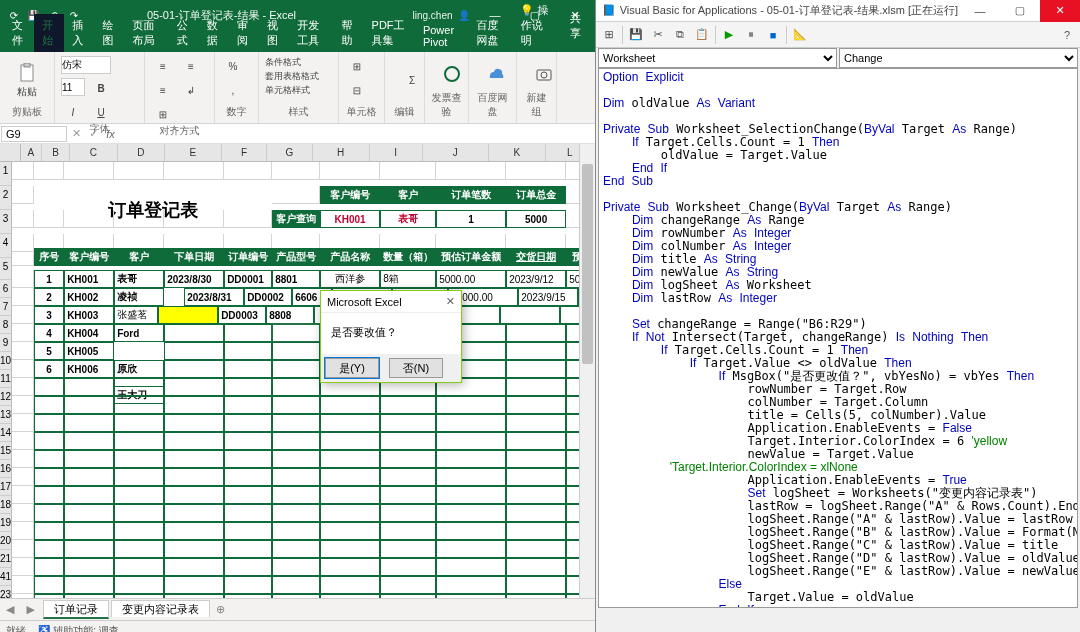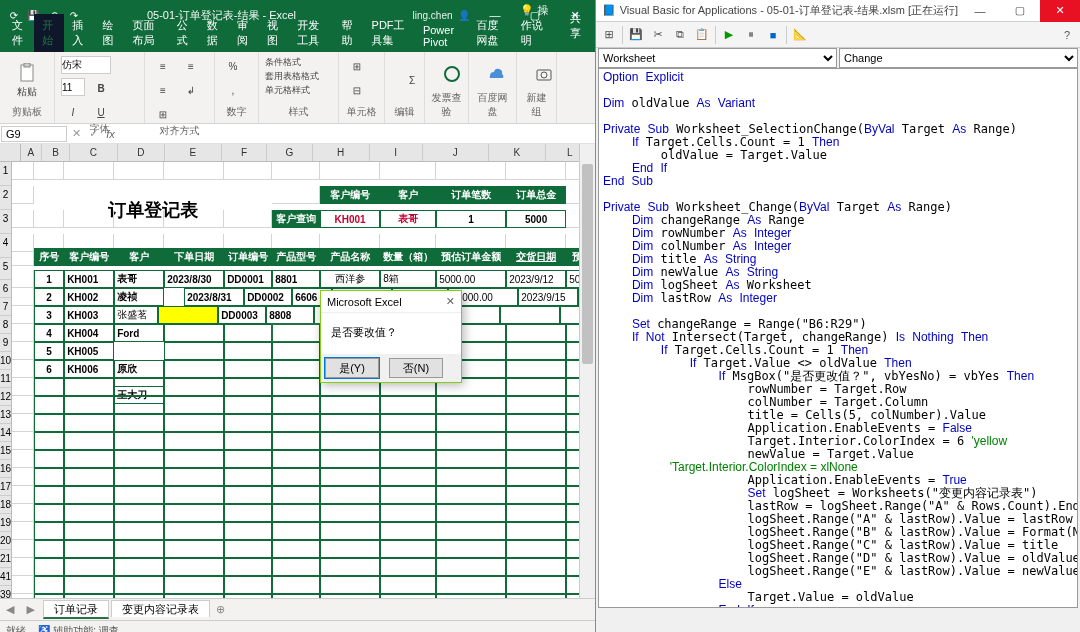--- a/index.html
+++ b/index.html
@@ -266,21 +266,21 @@
           <div class="rh">13</div>
           <div class="rh">14</div>
           <div class="rh">15</div>
           <div class="rh">16</div>
           <div class="rh">17</div>
           <div class="rh">18</div>
           <div class="rh">19</div>
           <div class="rh">20</div>
           <div class="rh">21</div>
           <div class="rh">41</div>
-          <div class="rh">39</div>
+          <div class="rh">23</div>
         </div>
       <div class="cells" id="cells">
           <div class="row" style="height: 24px;">
             <div class="cell " style="width: 22px;"></div>
             <div class="cell " style="width: 30px;"></div>
             <div class="cell " style="width: 50px;"></div>
             <div class="cell " style="width: 50px;"></div>
             <div class="cell " style="width: 60px;"></div>
             <div class="cell " style="width: 48px;"></div>
             <div class="cell " style="width: 48px;"></div>

